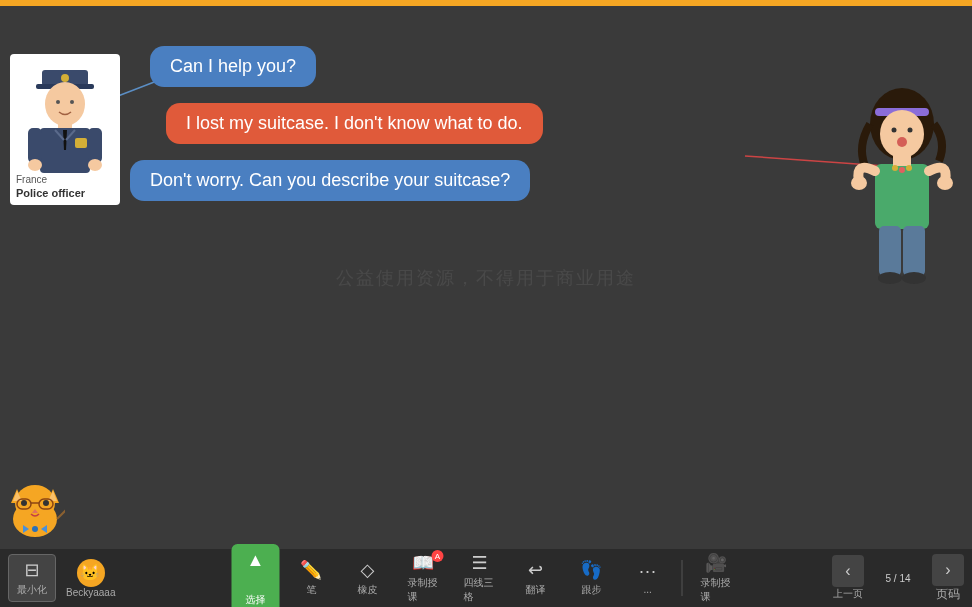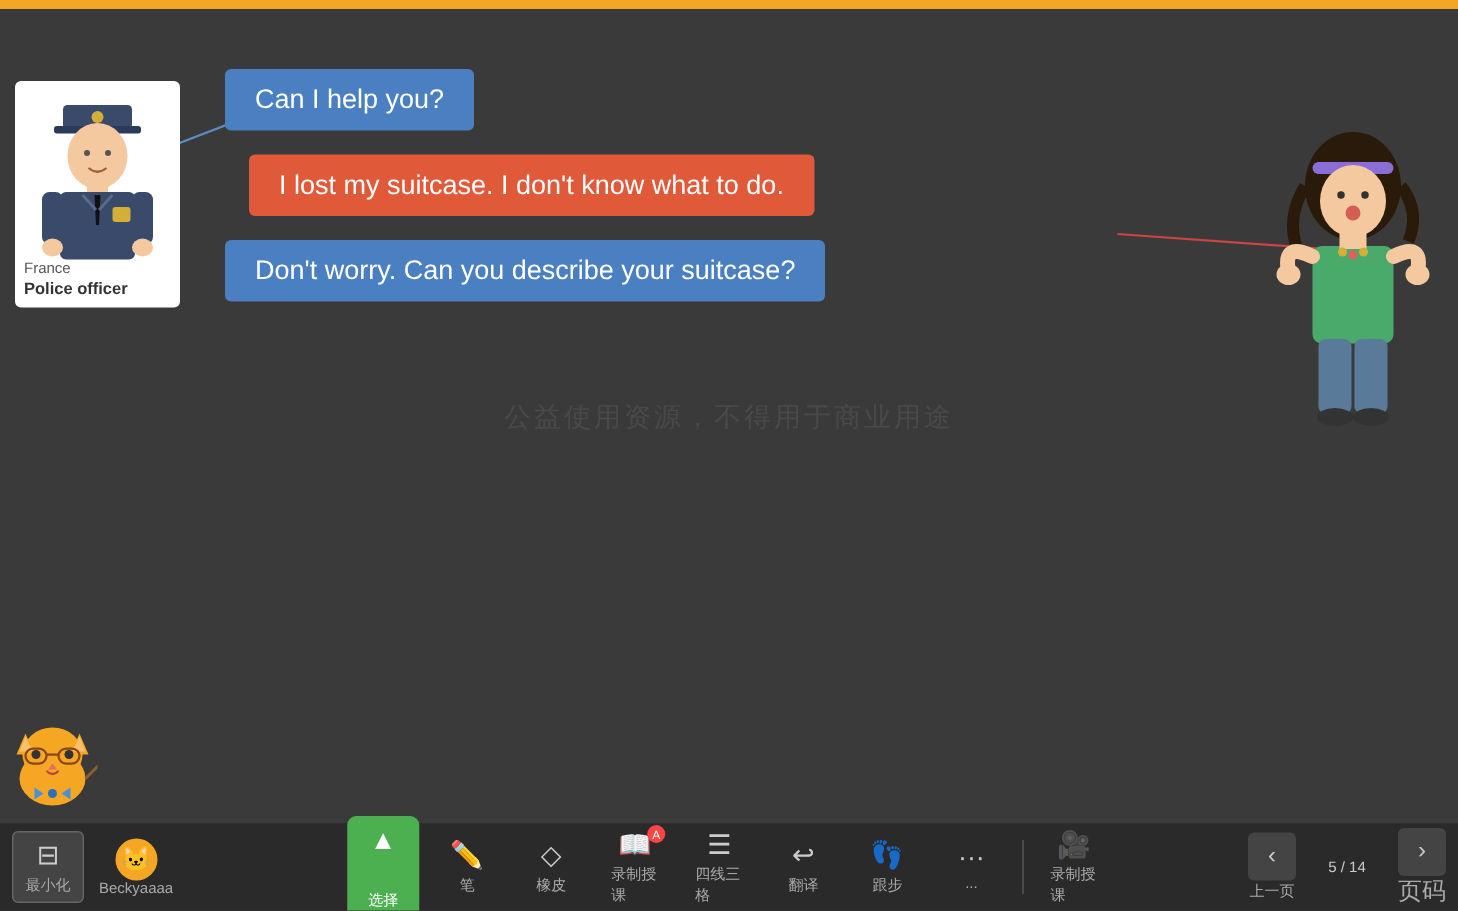--- a/index.html
+++ b/index.html
@@ -73,21 +73,21 @@
       position: absolute;
       top: 40px;
       left: 130px;
       display: flex;
       flex-direction: column;
       gap: 16px;
     }
 
     .bubble {
       padding: 10px 20px;
-      border-radius: 4px;
+      border-radius: 14px;
       font-size: 18px;
       color: white;
       font-weight: 500;
       max-width: 620px;
     }
 
     .bubble-blue {
       background: #4a7fc1;
       align-self: flex-start;
       margin-left: 20px;
@@ -95,21 +95,20 @@
 
     .bubble-red {
       background: #e05a3a;
       align-self: flex-start;
       margin-left: 36px;
     }
 
     .bubble-blue2 {
       background: #4a7fc1;
       align-self: flex-start;
-      margin-left: 20px;
       text-align: center;
     }
 
     
     .toolbar {
       width: 100%;
       height: 58px;
       background: #2a2a2a;
       display: flex;
       align-items: center;
@@ -464,17 +463,17 @@
     </div>
     <div style="color:#ccc; font-size:10px; min-width:60px; text-align:center;">
       <span>5</span>
       <span> / </span>
       <span>14</span>
     </div>
     <div class="up-prev">
       <div class="nav-btn">
         <span>›</span>
       </div>
-      <span style="color:#aaa;font-size:16px;">页码</span>
+      <span style="color:#aaa;font-size:12px;">页码</span>
     </div>
   </div>
 
 </div>
 
 </body></html>

